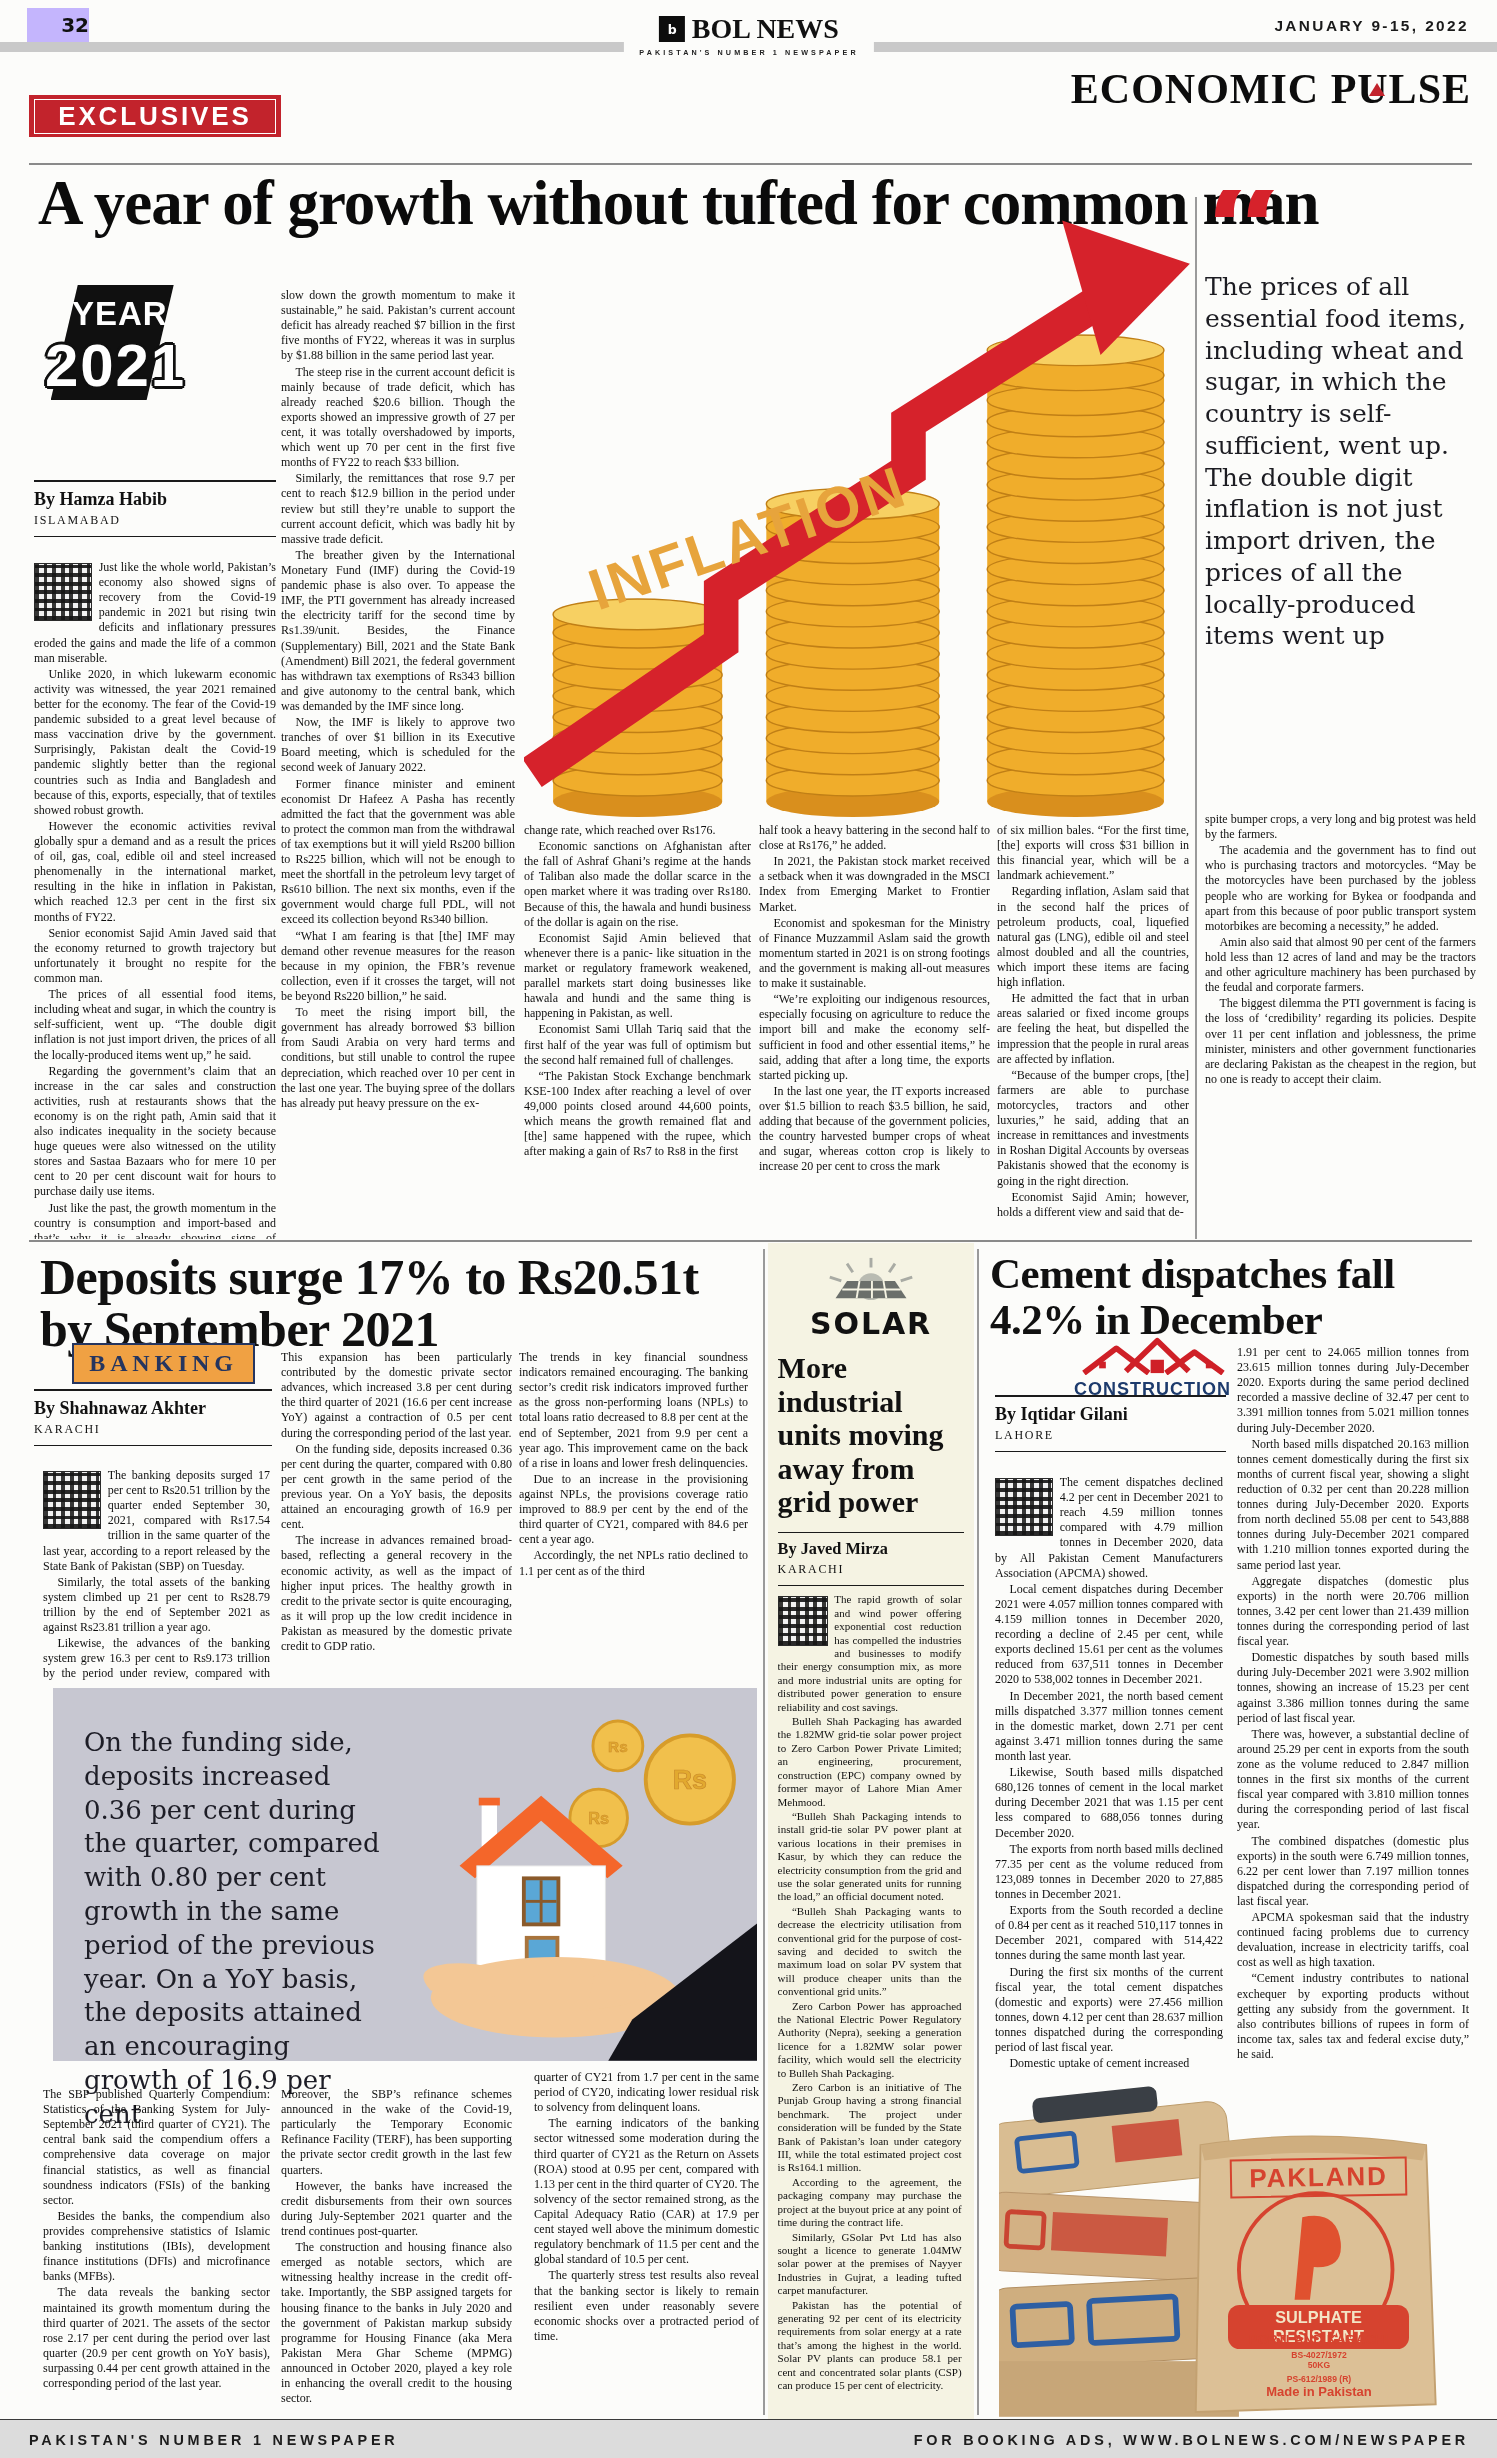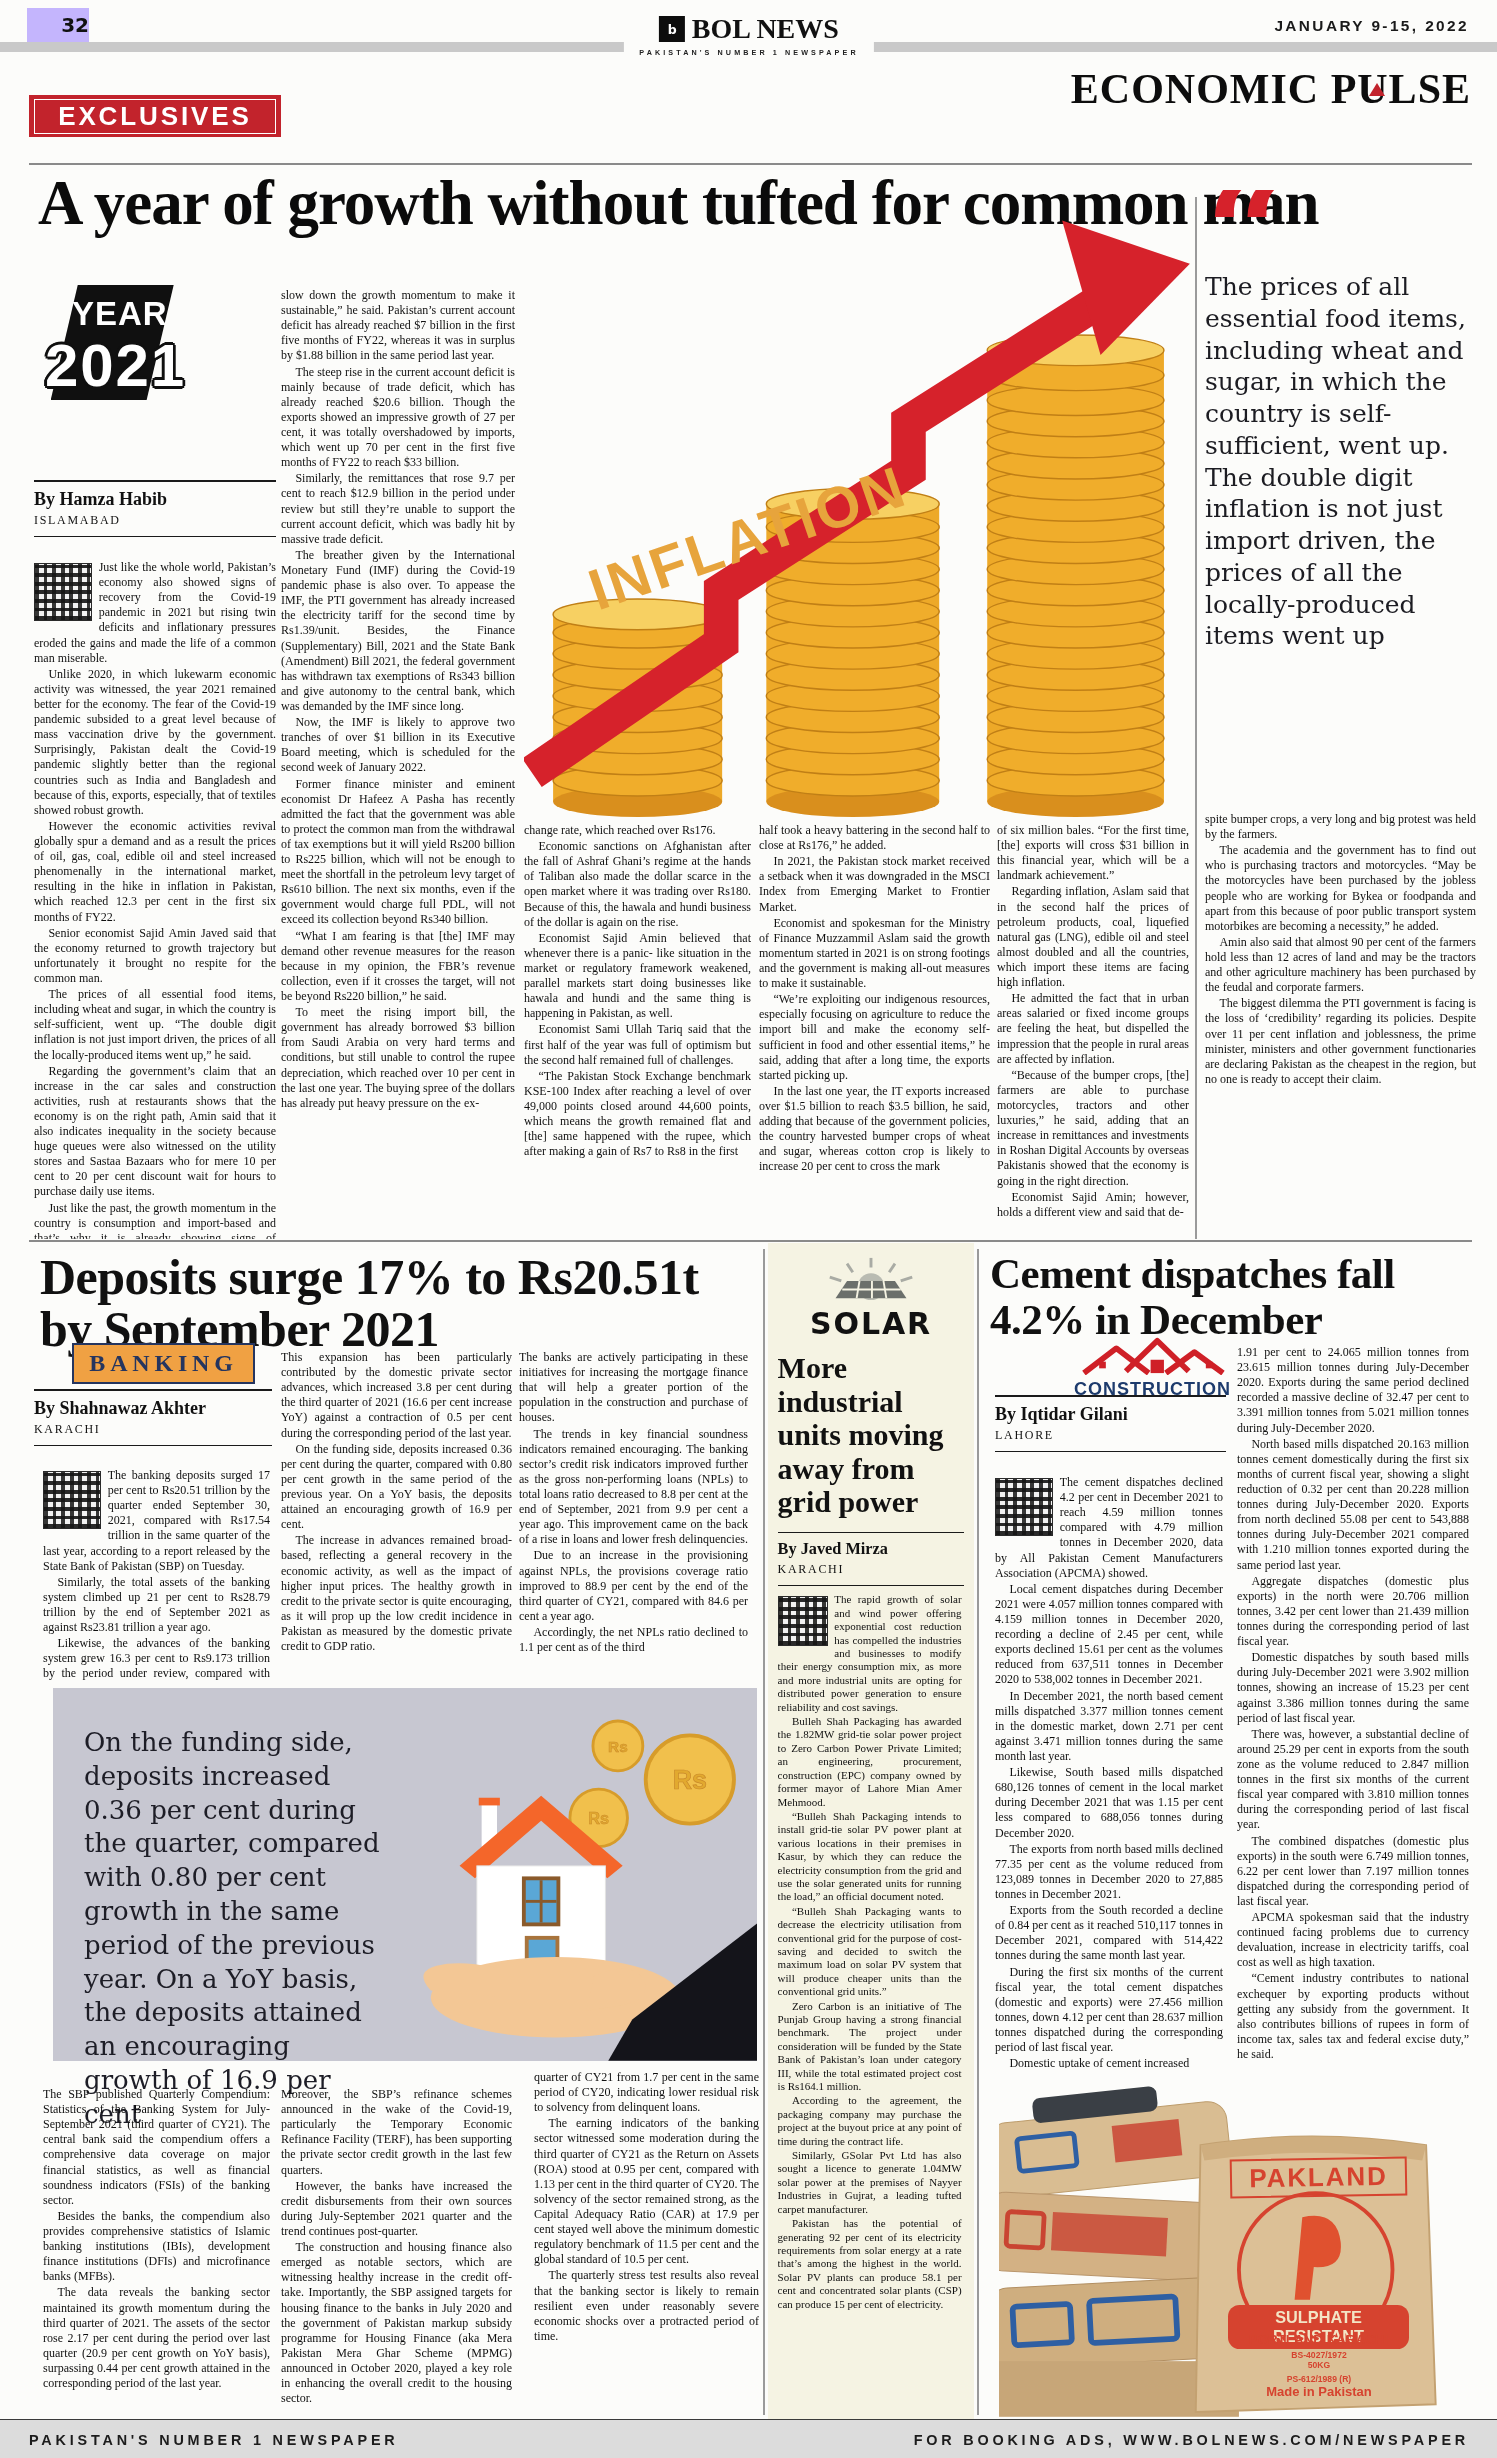--- a/index.html
+++ b/index.html
@@ -253,21 +253,20 @@
   <p>The banking deposits surged 17 per cent to Rs20.51 trillion by the quarter ended September 30, 2021, compared with Rs17.54 trillion in the same quarter of the last year, according to a report released by the State Bank of Pakistan (SBP) on Tuesday.</p>
       <p>Similarly, the total assets of the banking system climbed up 21 per cent to Rs28.79 trillion by the end of September 2021 as against Rs23.81 trillion a year ago.</p>
       <p>Likewise, the advances of the banking system grew 16.3 per cent to Rs9.173 trillion by the period under review, compared with Rs7.88 trillion a year ago.</p>
     </div>
   <div class="col" style="left:281px;top:1350px;width:231px;height:331px;">
       <p>This expansion has been particularly contributed by the domestic private sector advances, which increased 3.8 per cent during the third quarter of 2021 (16.6 per cent increase YoY) against a contraction of 0.5 per cent during the corresponding period of the last year.</p>
       <p>On the funding side, deposits increased 0.36 per cent during the quarter, compared with 0.80 per cent growth in the same period of the previous year. On a YoY basis, the deposits attained an encouraging growth of 16.9 per cent.</p>
       <p>The increase in advances remained broad-based, reflecting a general recovery in the economic activity, as well as the impact of higher input prices. The healthy growth in credit to the private sector is quite encouraging, as it will prop up the low credit incidence in Pakistan as measured by the domestic private credit to GDP ratio.</p>
     </div>
   <div class="col" style="left:519px;top:1350px;width:229px;height:331px;">
-      <p>The banks are actively participating in these initiatives for increasing the mortgage finance that will help a greater portion of the population in the construction and purchase of houses.</p>
       <p>The trends in key financial soundness indicators remained encouraging. The banking sector’s credit risk indicators improved further as the gross non-performing loans (NPLs) to total loans ratio decreased to 8.8 per cent at the end of September, 2021 from 9.9 per cent a year ago. This improvement came on the back of a rise in loans and lower fresh delinquencies.</p>
       <p>Due to an increase in the provisioning against NPLs, the provisions coverage ratio improved to 88.9 per cent by the end of the third quarter of CY21, compared with 84.6 per cent a year ago.</p>
       <p>Accordingly, the net NPLs ratio declined to 1.1 per cent as of the third</p>
     </div>
 
   <div class="abs quotebox">
     <div class="quoteboxtext">On the funding side, deposits increased 0.36 per cent during the quarter, compared with 0.80 per cent growth in the same period of the previous year. On a YoY basis, the deposits attained an encouraging growth of 16.9 per cent</div>
     <svg width="355" height="373" viewBox="0 0 370 388" style="position:absolute;right:0;top:0;">
       <g>
         <circle cx="225" cy="60" r="26" fill="#f1c04c" stroke="#d79c2a" stroke-width="3"></circle>
@@ -339,20 +338,21 @@
     <div class="solarbyline byline-block" style="border-bottom-width:1.4px;">
       <div class="byline">By Javed Mirza</div>
       <div class="dateline">KARACHI</div>
     </div>
     <div class="col" style="position:relative;left:9.6px;top:7.7px;width:184px;height:845px;font-size:11px;line-height:1.22;">
       <div class="qr" style="width:48px;height:48px;"></div>
     <p>The rapid growth of solar and wind power offering exponential cost reduction has compelled the industries and businesses to modify their energy consumption mix, as more and more industrial units are opting for distributed power generation to ensure reliability and cost savings.</p>
         <p>Bulleh Shah Packaging has awarded the 1.82MW grid-tie solar power project to Zero Carbon Power Private Limited; an engineering, procurement, construction (EPC) company owned by former mayor of Lahore Mian Amer Mehmood.</p>
         <p>“Bulleh Shah Packaging intends to install grid-tie solar PV power plant at various locations in their premises in Kasur, by which they can reduce the electricity consumption from the grid and use the solar generated units for running the load,” an official document noted.</p>
         <p>“Bulleh Shah Packaging wants to decrease the electricity utilisation from conventional grid for the purpose of cost-saving and decided to switch the maximum load on solar PV system that will produce cheaper units than the conventional grid units.”</p>
+        <p>Zero Carbon Power has approached the National Electric Power Regulatory Authority (Nepra), seeking a generation licence for a 1.82MW solar power facility, which would sell the electricity to Bulleh Shah Packaging.</p>
         <p>Zero Carbon is an initiative of The Punjab Group having a strong financial benchmark. The project under consideration will be funded by the State Bank of Pakistan’s loan under category III, while the total estimated project cost is Rs164.1 million.</p>
         <p>According to the agreement, the packaging company may purchase the project at the buyout price at any point of time during the contract life.</p>
         <p>Similarly, GSolar Pvt Ltd has also sought a licence to generate 1.04MW solar power at the premises of Nayyer Industries in Gujrat, a leading tufted carpet manufacturer.</p>
         <p>Pakistan has the potential of generating 92 per cent of its electricity requirements from solar energy at a rate that’s among the highest in the world. Solar PV plants can produce 58.1 per cent and concentrated solar plants (CSP) can produce 15 per cent of electricity.</p>
       </div>
   </div>
 
   <div class="abs cem-headline">
     <div>Cement dispatches fall</div>
     <div>4.2% in December</div>

